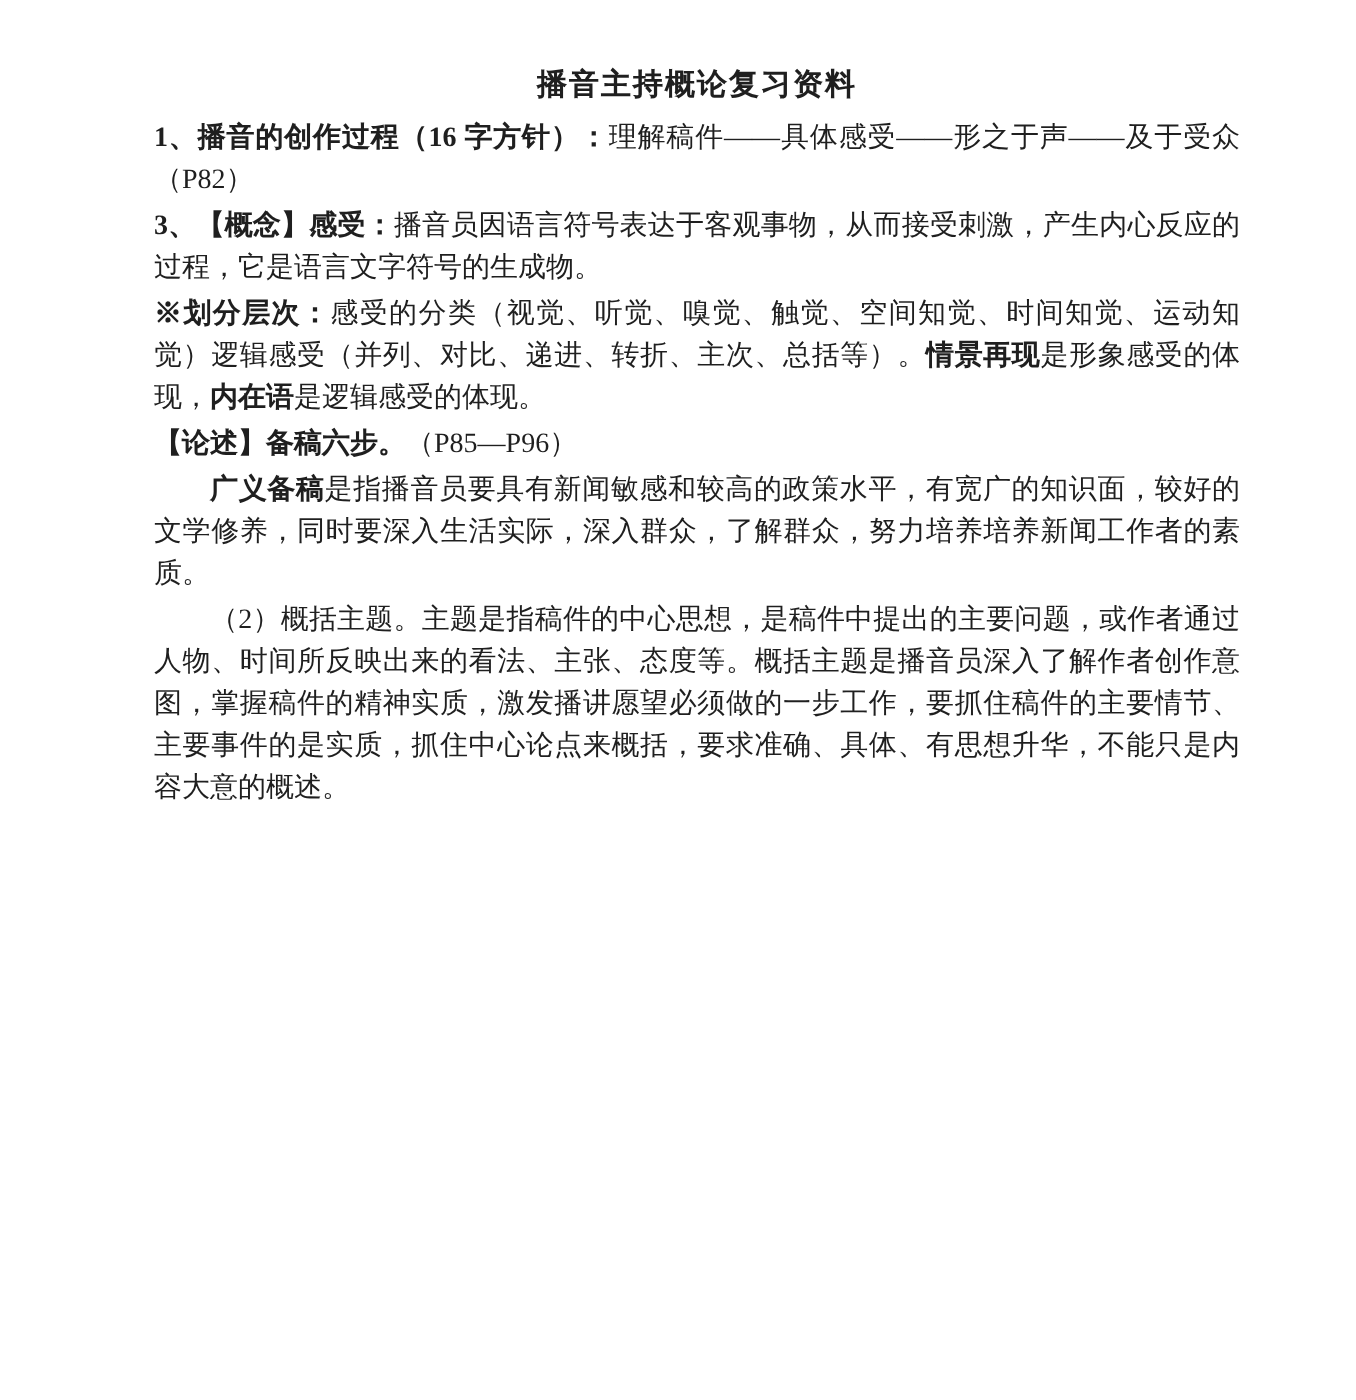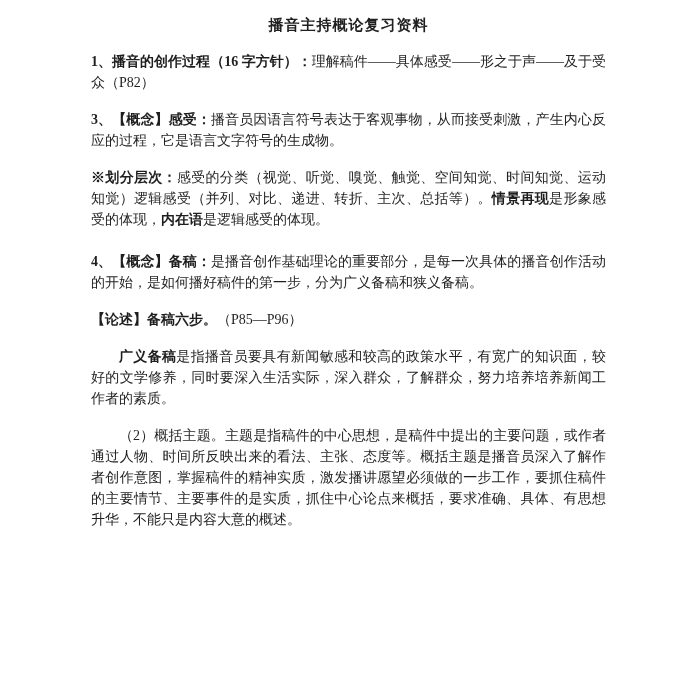--- a/index.html
+++ b/index.html
@@ -7,49 +7,48 @@
     padding: 0;
     background: #ffffff;
   }
   .page {
     position: relative;
     width: 678px;
     height: 700px;
     overflow: hidden;
     background: #ffffff;
     box-sizing: border-box;
-    padding: 16px 56px 0 75px;
+    padding: 33px 56px 0 75px;
     font-family: "Liberation Serif", "DejaVu Serif", serif;
     color: #1f1f1f;
   }
   .doc-title {
     font-size: 15px;
     font-weight: bold;
     text-align: center;
     margin: 0 0 7px 0;
     letter-spacing: 1px;
   }
   .doc-body p {
-    margin: 16px;
+    margin: 2px;
     font-size: 14px;
     line-height: 21px;
     text-align: justify;
     word-break: break-all;
   }
   .doc-body p.indent { text-indent: 2em; }
   .doc-body p.gap { margin-top: 21px; }
   .doc-body span.bold { font-weight: bold; }
 </style>
 </head>
 <body>
 
 <div class="page">
   <h1 class="doc-title">播音主持概论复习资料</h1>
   <div class="doc-body">
       <p><span class="bold">1、播音的创作过程（16 字方针）：</span><span>理解稿件——具体感受——形之于声——及于受众（P82）</span></p>
       <p><span class="bold">3、【概念】感受：</span><span>播音员因语言符号表达于客观事物，从而接受刺激，产生内心反应的过程，它是语言文字符号的生成物。</span></p>
       <p><span class="bold">※划分层次：</span><span>感受的分类（视觉、听觉、嗅觉、触觉、空间知觉、时间知觉、运动知觉）逻辑感受（并列、对比、递进、转折、主次、总括等）。</span><span class="bold">情景再现</span><span>是形象感受的体现，</span><span class="bold">内在语</span><span>是逻辑感受的体现。</span></p>
-      <p class="gap"><span class="bold">4、【概念】备稿：</span><span>是播音创作基础理论的重要部分，是每一次具体的播音创作活动的开始，是如何播好稿件的第一步，分为广义备稿和狭义备稿。</span></p>
       <p><span class="bold">【论述】备稿六步。</span><span>（P85—P96）</span></p>
       <p class="indent"><span class="bold">广义备稿</span><span>是指播音员要具有新闻敏感和较高的政策水平，有宽广的知识面，较好的文学修养，同时要深入生活实际，深入群众，了解群众，努力培养培养新闻工作者的素质。</span></p>
       <p class="indent"><span>（2）概括主题。主题是指稿件的中心思想，是稿件中提出的主要问题，或作者通过人物、时间所反映出来的看法、主张、态度等。概括主题是播音员深入了解作者创作意图，掌握稿件的精神实质，激发播讲愿望必须做的一步工作，要抓住稿件的主要情节、主要事件的是实质，抓住中心论点来概括，要求准确、具体、有思想升华，不能只是内容大意的概述。</span></p>
     </div>
 </div>
 
 </body></html>

